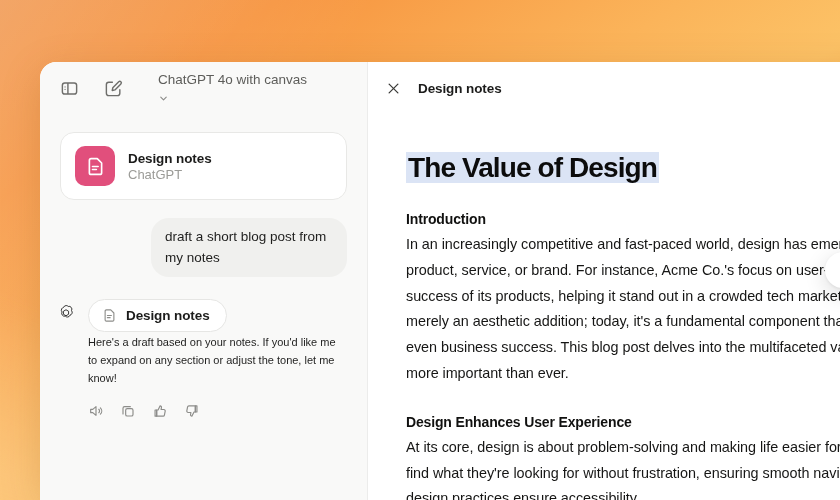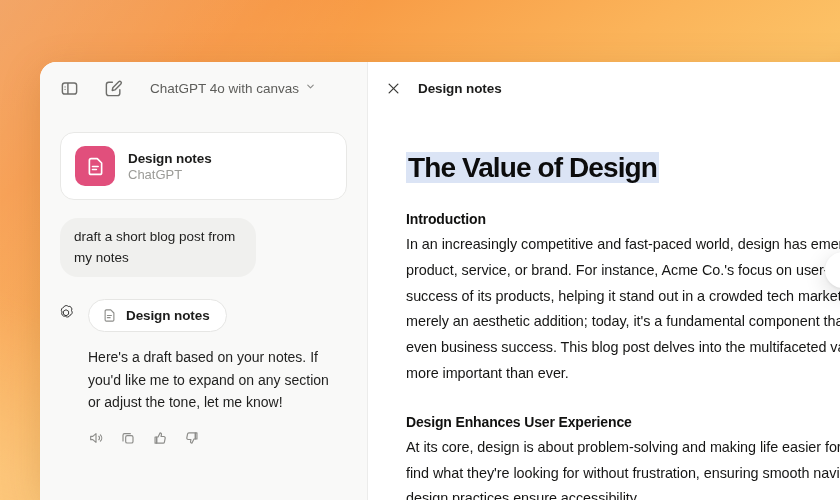--- a/index.html
+++ b/index.html
@@ -72,25 +72,26 @@
     border-radius: 7px;
     color: #6e6e6b;
     cursor: pointer;
   }
   .icon-btn svg { display: block; }
 
   .model-selector {
     display: flex;
     align-items: flex-start;
     gap: 6px;
-    margin-left: 8px;
+    margin-left: 16px;
     color: #5d5d5a;
     font-size: 13.5px;
     cursor: pointer;
     white-space: nowrap;
+    flex-direction: column;
   }
   .model-selector .chev { color: #8b8b88; display: flex; }
 
   
   .doc-card {
     margin: 18px 20px 0 20px;
     background: #ffffff;
     border: 1px solid #e8e8e6;
     border-radius: 14px;
     padding: 13px 14px;
@@ -104,21 +105,21 @@
     border-radius: 10px;
     background: #e14f7c;
     display: flex; align-items: center; justify-content: center;
     flex: 0 0 40px;
   }
   .doc-meta { display: flex; flex-direction: column; gap: 1px; min-width: 0; }
   .doc-title { font-size: 13.5px; font-weight: 700; color: #1c1c1b; letter-spacing: -0.1px; }
   .doc-sub { font-size: 13px; color: #9b9b97; }
 
   
-  .user-row { display: flex; justify-content: flex-start; padding: 18px 20px 0 20px; }
+  .user-row { display: flex; justify-content: flex-end; padding: 18px 20px 0 20px; }
   .user-bubble {
     background: #f0f0ee;
     border-radius: 18px;
     padding: 9px 14px;
     max-width: 196px;
     font-size: 13.5px;
     line-height: 1.52;
     color: #1f1f1e;
   }
 
@@ -139,22 +140,22 @@
     background: #ffffff;
     border: 1px solid #e6e6e4;
     border-radius: 999px;
     padding: 8px 16px 8px 13px;
     cursor: pointer;
   }
   .doc-pill .pill-ico { color: #8d8d8a; display: flex; }
   .doc-pill .pill-label { font-size: 13.5px; font-weight: 600; color: #1c1c1b; letter-spacing: -0.1px; }
 
   .assistant-text {
-    margin-top: 14px;
-    font-size: 14px;
+    margin-top: 2px;
+    font-size: 11px;
     line-height: 1.62;
     color: #1f1f1e;
     max-width: 250px;
   }
 
   .msg-actions {
     display: flex;
     gap: 16px;
     margin-top: 16px;
     color: #8d8d8a;

